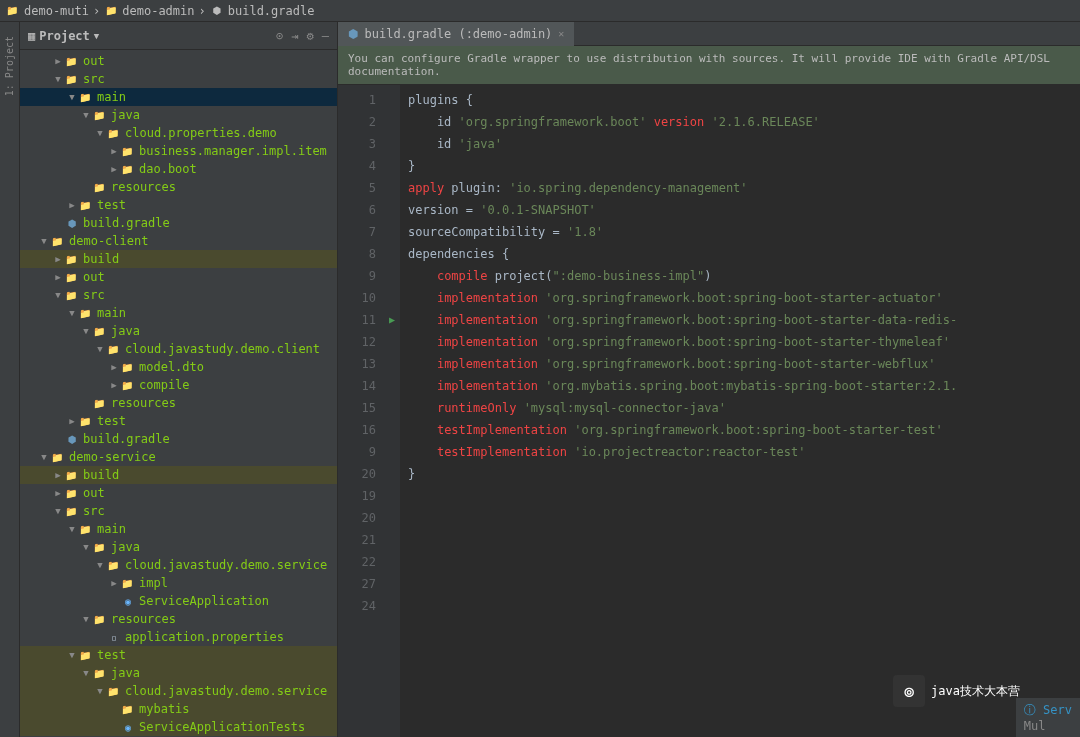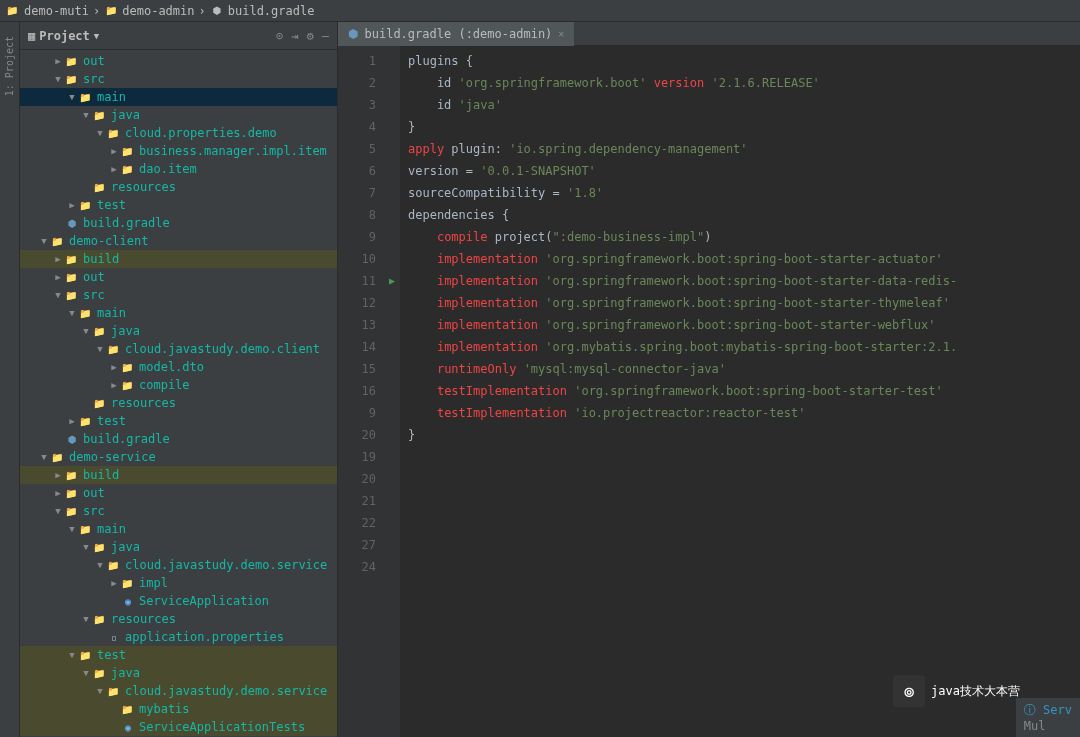--- a/index.html
+++ b/index.html
@@ -14,21 +14,21 @@
 .sb-header{height:28px;display:flex;align-items:center;justify-content:space-between;padding:0 8px;border-bottom:1px solid #2b2b2b}
 .sb-header .title{display:flex;align-items:center;gap:4px;color:#bbb;font-weight:bold}
 .sb-header .tools{display:flex;gap:8px;color:#888}
 .sb-header .tools span{cursor:pointer}
 .tree{overflow-y:auto;flex:1;padding:2px 0}
 .tree .row{display:flex;align-items:center;height:18px;padding-left:4px;cursor:pointer;white-space:nowrap}
 .tree .row.hl{background:#0d293e}
 .tree .row.hl-olive{background:#4a4a2e}
 .tree .arrow{width:12px;display:inline-flex;justify-content:center;color:#888;font-size:9px}
 .tree .icon{width:16px;display:inline-flex;justify-content:center;margin-right:3px;font-size:10px}
-.tree .label{color:#14b8a6}
+.tree .label{color:#84cc16}
 .folder{color:#87939a}
 .folder-orange{color:#cc7832}
 .folder-blue{color:#6897bb}
 .folder-green{color:#a5c261}
 .gradle-ico{color:#6897bb}
 .java-ico{color:#69b7ff}
 .file-ico{color:#a9b7c6}
 .editor{flex:1;display:flex;flex-direction:column;background:#2b2b2b;min-width:0}
 .tabbar{height:24px;background:#3c3f41;display:flex;align-items:center;border-bottom:1px solid #2b2b2b}
 .tab{height:24px;display:flex;align-items:center;padding:0 10px;gap:6px;background:#515658;color:#bbb;font-size:11px;cursor:pointer}
@@ -107,21 +107,21 @@
           <span class="label">cloud.properties.demo</span>
         </div>
         <div class="row" style="padding-left: 88px;">
           <span class="arrow">▶</span>
           <span class="icon folder">📁</span>
           <span class="label">business.manager.impl.item</span>
         </div>
         <div class="row" style="padding-left: 88px;">
           <span class="arrow">▶</span>
           <span class="icon folder">📁</span>
-          <span class="label">dao.item</span>
+          <span class="label">dao.boot</span>
         </div>
         <div class="row" style="padding-left: 60px;">
           <span class="arrow"></span>
           <span class="icon folder">📁</span>
           <span class="label">resources</span>
         </div>
         <div class="row" style="padding-left: 46px;">
           <span class="arrow">▶</span>
           <span class="icon folder-green">📁</span>
           <span class="label">test</span>
@@ -278,20 +278,21 @@
   </div>
 
   <div class="editor">
     <div class="tabbar">
       <div class="tab">
         <span class="gradle-ico">⬢</span>
         <span>build.gradle (:demo-admin)</span>
         <span class="x">✕</span>
       </div>
     </div>
+    <div class="banner">You can configure Gradle wrapper to use distribution with sources. It will provide IDE with Gradle API/DSL documentation.</div>
     <div class="code-area">
       <div class="gutter" id="gutter">
           <div>1</div>
           <div>2</div>
           <div>3</div>
           <div>4</div>
           <div>5</div>
           <div>6</div>
           <div>7</div>
           <div>8</div>

